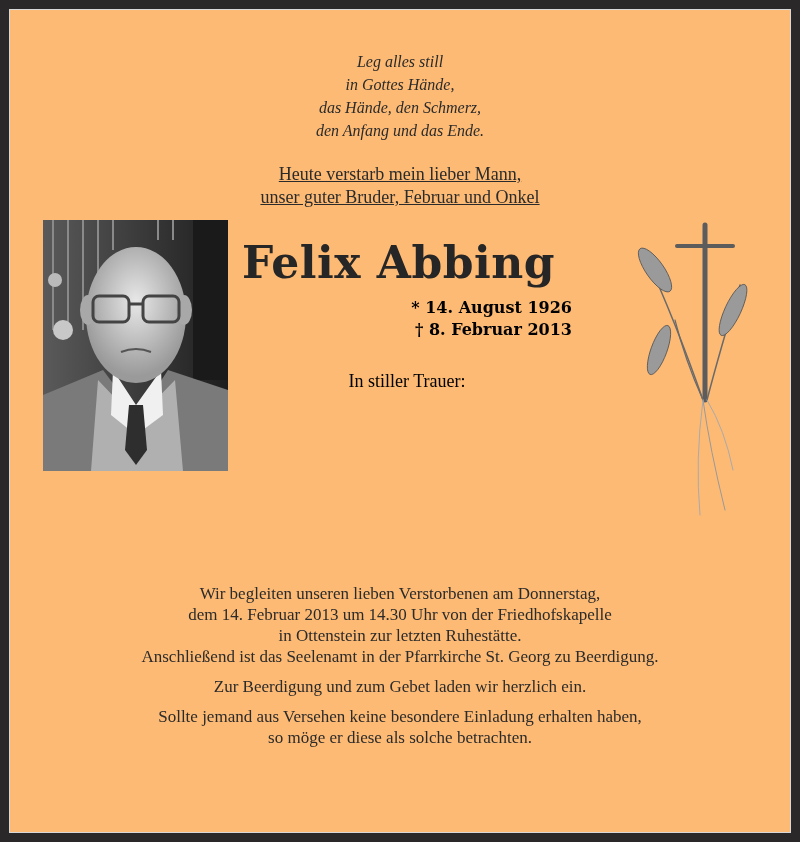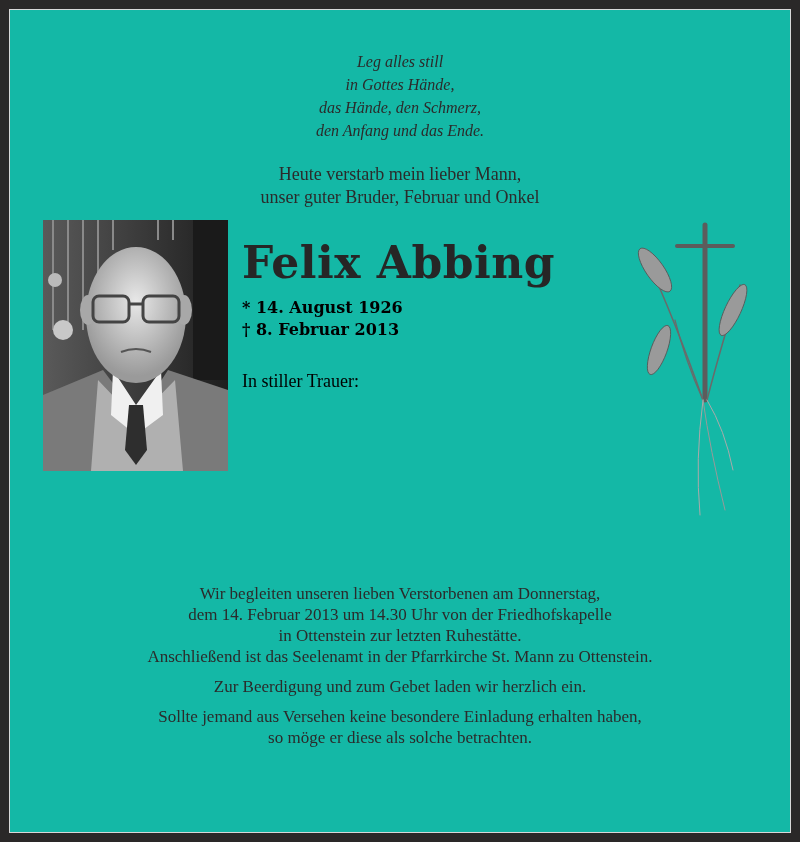--- a/index.html
+++ b/index.html
@@ -1,24 +1,24 @@
 <!DOCTYPE html>
 <html><head>
 <meta charset="utf-8">
 <style>
   html, body { margin:0; padding:0; }
   body { width:800px; height:842px; background:#2a2828; position:relative; overflow:hidden; }
-  .card { position:absolute; left:9px; top:9px; width:782px; height:824px; background:#14b8a6; border:1px solid #d8d8d8; box-sizing:border-box; }
+  .card { position:absolute; left:9px; top:9px; width:782px; height:824px; background:#fdba74; border:1px solid #d8d8d8; box-sizing:border-box; }
   .serif { font-family: "DejaVu Serif", "Liberation Serif", serif; color:#2b2b2b; }
   .c { position:absolute; left:0; width:100%; text-align:center; }
   .poem { top:40px; font-style:italic; font-size:16px; line-height:23px; font-family:"Liberation Serif", serif; }
-  .intro { top:153px; font-size:18px; line-height:23px; font-family:"Liberation Serif", serif; }
+  .intro { top:153px; font-size:18px; line-height:23px; font-family:"Liberation Serif", serif;text-decoration:underline; }
   .name { position:absolute; left:232px; width:330px; top:225px; text-align:left; font-family:"DejaVu Serif", serif; font-weight:bold; font-size:44px; line-height:56px; color:#262626; letter-spacing:0.5px; }
-  .dates { position:absolute; left:232px; width:330px; top:287px; text-align:left; font-family:"DejaVu Serif", serif; font-weight:bold; font-size:16px; line-height:22px; }
-  .mourning { position:absolute; left:232px; width:330px; top:360px; text-align:left; font-family:"Liberation Serif", serif; font-size:18px; line-height:22px; }
+  .dates { position:absolute; left:232px; width:330px; top:287px; text-align:right; font-family:"DejaVu Serif", serif; font-weight:bold; font-size:16px; line-height:22px; }
+  .mourning { position:absolute; left:232px; width:330px; top:360px; text-align:center; font-family:"Liberation Serif", serif; font-size:18px; line-height:22px; }
   .family { position:absolute; left:232px; width:330px; top:413px; text-align:center; font-family:"DejaVu Serif", serif; font-weight:bold; font-size:17px; line-height:26px; }
   .address { top:508px; font-family:"Liberation Serif", serif; font-size:18px; line-height:23px; }
   .body { top:573px; font-family:"Liberation Serif", serif; font-size:17px; line-height:21px; }
   .body p { margin:0 0 9px 0; }
   .photo { position:absolute; left:33px; top:210px; width:185px; height:251px; background:#3a3a3a; overflow:hidden; }
   .emblem { position:absolute; left:605px; top:200px; width:160px; height:310px; }
 </style>
 </head>
 <body>
 
@@ -106,21 +106,21 @@
       </g>
     </svg>
   </div>
 
 
   <div class="c body serif">
     <p>
       <span>Wir begleiten unseren lieben Verstorbenen am Donnerstag,</span><br>
       <span>dem 14. Februar 2013 um 14.30 Uhr von der Friedhofskapelle</span><br>
       <span>in Ottenstein zur letzten Ruhestätte.</span><br>
-      <span>Anschließend ist das Seelenamt in der Pfarrkirche St. Mann zu Ottenstein.</span>
+      <span>Anschließend ist das Seelenamt in der Pfarrkirche St. Georg zu Beerdigung.</span>
     </p>
     <p>
       <span>Zur Beerdigung und zum Gebet laden wir herzlich ein.</span>
     </p>
     <p>
       <span>Sollte jemand aus Versehen keine besondere Einladung erhalten haben,</span><br>
       <span>so möge er diese als solche betrachten.</span>
     </p>
   </div>
 

